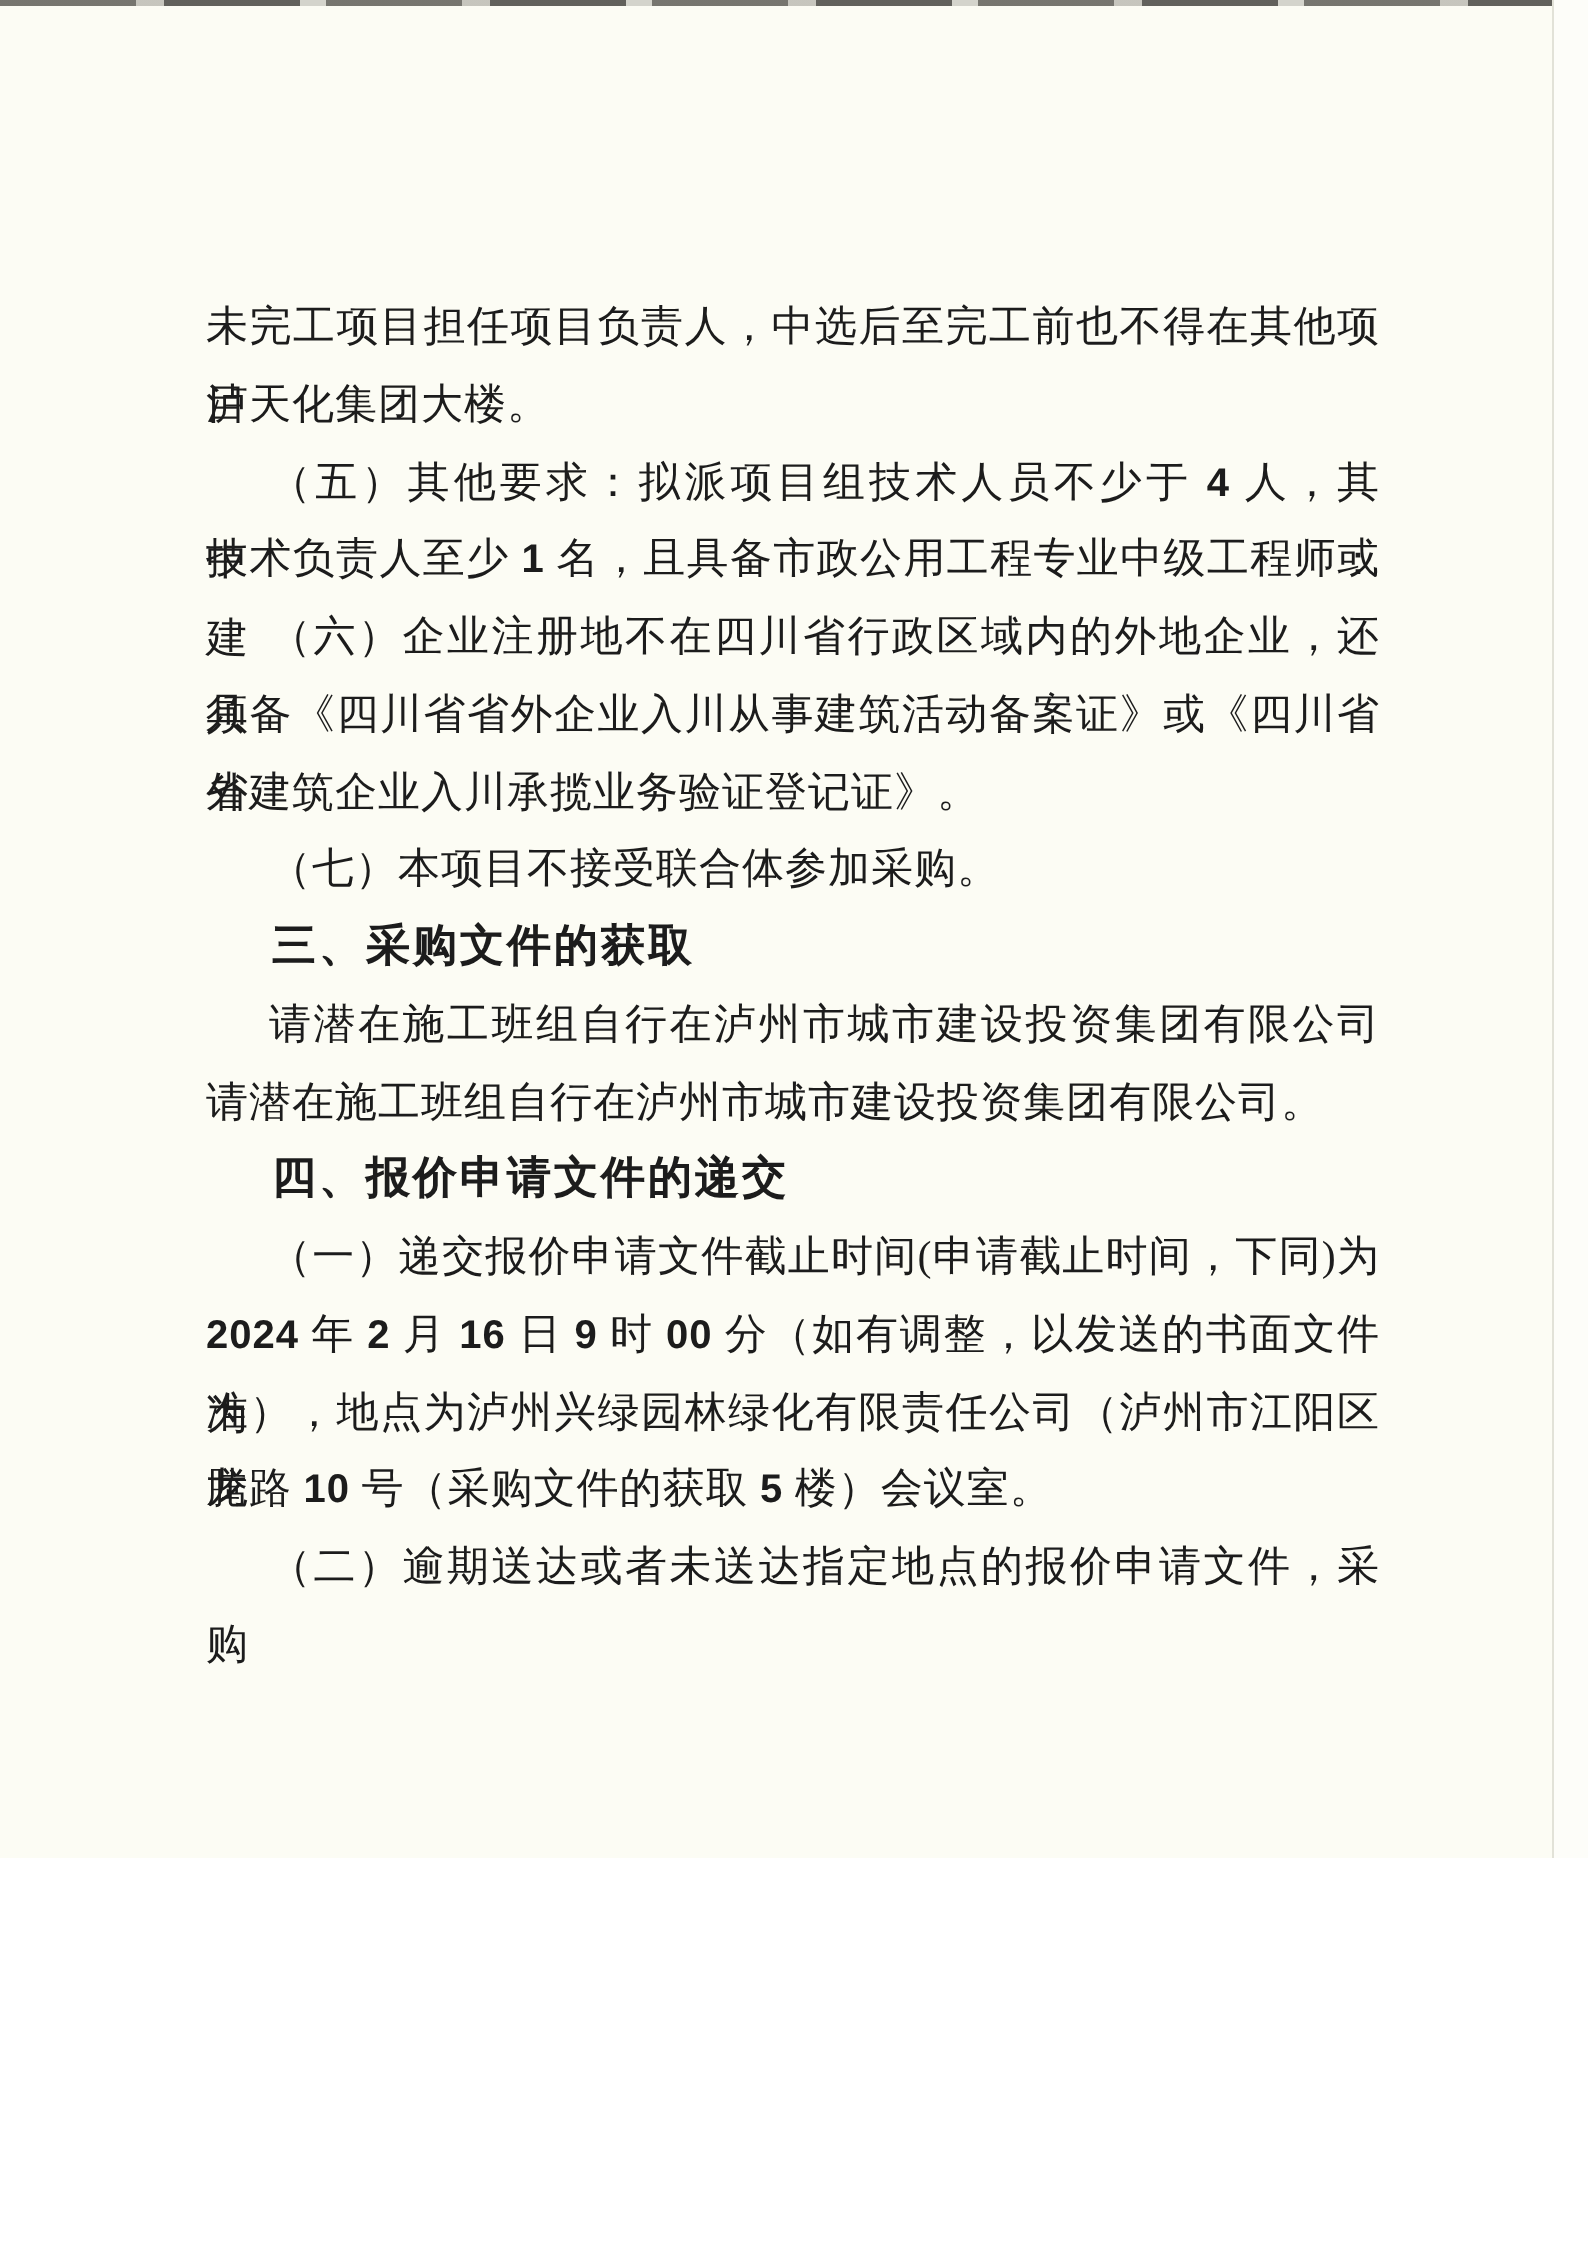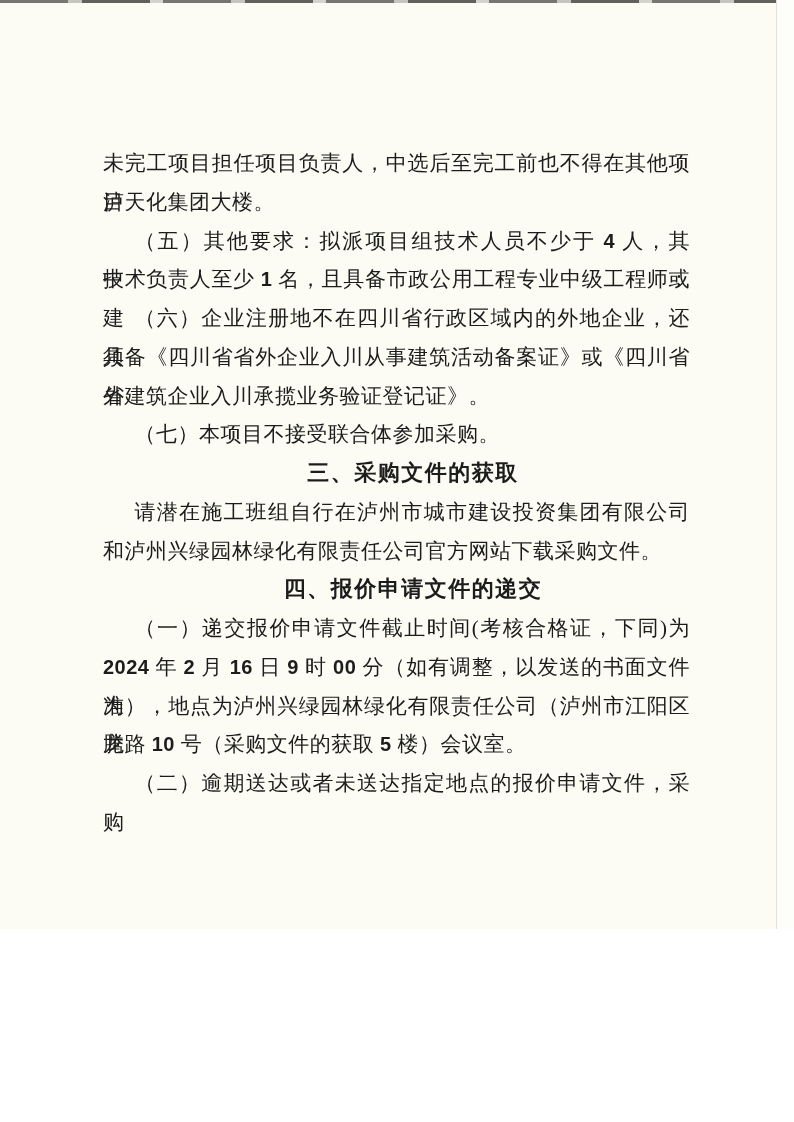--- a/index.html
+++ b/index.html
@@ -30,21 +30,21 @@
     font-size:21px;
   }
   .line {
     height:38.75px; line-height:38.75px;
     letter-spacing:0.5px;
   }
   .line.fill { text-align:justify; text-align-last:justify; }
   .line.indent { text-indent:1.5em; }
   .line.heading {
     font-family:"Liberation Sans","DejaVu Sans",sans-serif;
-    font-weight:700; font-size:22px; letter-spacing:1.5px;text-align:center;
+    font-weight:700; font-size:22px; letter-spacing:1.5px;
   }
   .num {
     font-family:"Liberation Sans","DejaVu Sans",sans-serif;
     font-weight:700; font-size:20px;
   }
   .u {
     text-underline-offset:5px;
     text-decoration-thickness:1.5px;
   }
   .page-number {
@@ -65,23 +65,23 @@
       <div class="line fill"><span>未完工项目担任项目负责人，中选后至完工前也不得在其他项目</span></div>
       <div class="line"><span>泸天化集团大楼。</span></div>
       <div class="line fill indent"><span>（五）其他要求：拟派项目组技术人员不少于 </span><span class="num">4</span><span> 人，其中：</span></div>
       <div class="line fill"><span>技术负责人至少 </span><span class="num">1</span><span> 名，且具备市政公用工程专业中级工程师或建</span></div>
       <div class="line fill indent"><span>（六）企业注册地不在四川省行政区域内的外地企业，还须</span></div>
       <div class="line fill"><span>具备《四川省省外企业入川从事建筑活动备案证》或《四川省省</span></div>
       <div class="line"><span>外建筑企业入川承揽业务验证登记证》。</span></div>
       <div class="line indent"><span>（七）本项目不接受联合体参加采购。</span></div>
       <div class="line indent heading"><span>三、采购文件的获取</span></div>
       <div class="line fill indent"><span>请潜在施工班组自行在泸州市城市建设投资集团有限公司</span></div>
-      <div class="line"><span>和泸州兴绿园林绿化有限责任公司官方网站下载采购文件。</span></div>
+      <div class="line"><span>请潜在施工班组自行在泸州市城市建设投资集团有限公司。</span></div>
       <div class="line indent heading"><span>四、报价申请文件的递交</span></div>
-      <div class="line fill indent"><span>（一）递交报价申请文件截止时间(考核合格证，下同)为</span></div>
+      <div class="line fill indent"><span>（一）递交报价申请文件截止时间(申请截止时间，下同)为</span></div>
       <div class="line fill"><span class="num u">2024</span><span> 年 </span><span class="num u">2</span><span> 月</span><span class="num u"> 16 </span><span>日 </span><span class="num">9</span><span> 时 </span><span class="num">00</span><span> 分（如有调整，以发送的书面文件为</span></div>
       <div class="line fill"><span>准），地点为</span><span class="u">泸州兴绿园林绿化有限责任公司（泸州市江阳区龙</span></div>
       <div class="line"><span class="u">腾路 </span><span class="num u">10</span><span class="u"> 号（采购文件的获取 </span><span class="num u">5</span><span class="u"> 楼）会议室。</span></div>
       <div class="line fill indent"><span>（二）逾期送达或者未送达指定地点的报价申请文件，采购</span></div>
     </div>
 
   <div class="page-number">3</div>
 </div>
 
 </body></html>

